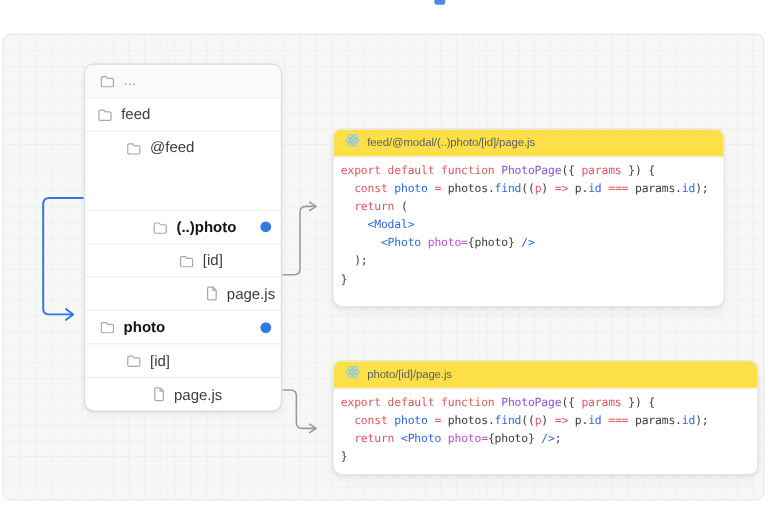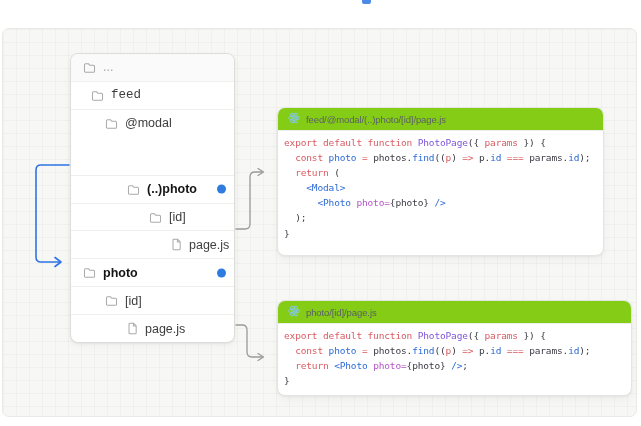--- a/index.html
+++ b/index.html
@@ -46,21 +46,21 @@
   .panel{
     position:absolute;box-sizing:border-box;background:#fff;
     border:1px solid #e4e4e1;border-radius:8px;
     box-shadow:0 1px 2px rgba(0,0,0,.05),0 4px 10px rgba(0,0,0,.04);
     overflow:hidden;
   }
   .panel-1{left:277px;top:107px;width:327px;height:149px;}
   .panel-2{left:277px;top:300px;width:355px;height:96px;}
   .panel-header{
     height:22px;display:flex;align-items:center;gap:6px;
-    padding:0 10px;border-bottom:1px solid #ededeb;background:#84cc16;
+    padding:0 10px;border-bottom:1px solid #ededeb;background:#fde047;
   }
   .panel-title{font-size:9.5px;color:#5a5f66;letter-spacing:-0.1px;}
   .panel-body{padding:4px 6px 0 6px;}
   .code-line{
     font-family:"DejaVu Sans Mono","Liberation Mono",monospace;
     font-size:9.5px;line-height:15.1px;letter-spacing:-0.15px;
     white-space:pre;color:var(--c-pl,#3b3b44);
   }
   .tok-kw{color:var(--c-kw,#da5a62);}
   .tok-fn{color:var(--c-fn,#8157d9);}
@@ -80,35 +80,35 @@
 
 <div class="tree" id="tree">
     <div class="tree-row muted" style="padding-left: 12px;">
       <span class="ticon">
   <svg viewBox="0 0 14 12" width="13" height="11" aria-hidden="true">
     <path d="M1.5 3.2 v6.8 a1.3 1.3 0 0 0 1.3 1.3 h8.4 a1.3 1.3 0 0 0 1.3 -1.3 V4.9 a1.3 1.3 0 0 0 -1.3 -1.3 H7.2 L6 2 H2.8 A1.3 1.3 0 0 0 1.5 3.2 Z" fill="none" stroke="#a9a9a9" stroke-width="1.1" stroke-linejoin="round"></path>
   </svg>
 </span>
       <span>...</span>
     </div>
-    <div class="tree-row" style="padding-left: 20px; font-family: Liberation Mono, monospace;">
+    <div class="tree-row" style="padding-left: 10px;">
       <span class="ticon">
   <svg viewBox="0 0 14 12" width="13" height="11" aria-hidden="true">
     <path d="M1.5 3.2 v6.8 a1.3 1.3 0 0 0 1.3 1.3 h8.4 a1.3 1.3 0 0 0 1.3 -1.3 V4.9 a1.3 1.3 0 0 0 -1.3 -1.3 H7.2 L6 2 H2.8 A1.3 1.3 0 0 0 1.5 3.2 Z" fill="none" stroke="#a9a9a9" stroke-width="1.1" stroke-linejoin="round"></path>
   </svg>
 </span>
       <span>feed</span>
     </div>
     <div class="tree-row" style="padding-left: 34px;">
       <span class="ticon">
   <svg viewBox="0 0 14 12" width="13" height="11" aria-hidden="true">
     <path d="M1.5 3.2 v6.8 a1.3 1.3 0 0 0 1.3 1.3 h8.4 a1.3 1.3 0 0 0 1.3 -1.3 V4.9 a1.3 1.3 0 0 0 -1.3 -1.3 H7.2 L6 2 H2.8 A1.3 1.3 0 0 0 1.5 3.2 Z" fill="none" stroke="#a9a9a9" stroke-width="1.1" stroke-linejoin="round"></path>
   </svg>
 </span>
-      <span>@modal</span>
+      <span>@feed</span>
     </div>
     <div class="tree-row bold" style="padding-left: 56px; margin-top: 38px;">
       <span class="ticon">
   <svg viewBox="0 0 14 12" width="13" height="11" aria-hidden="true">
     <path d="M1.5 3.2 v6.8 a1.3 1.3 0 0 0 1.3 1.3 h8.4 a1.3 1.3 0 0 0 1.3 -1.3 V4.9 a1.3 1.3 0 0 0 -1.3 -1.3 H7.2 L6 2 H2.8 A1.3 1.3 0 0 0 1.5 3.2 Z" fill="none" stroke="#a9a9a9" stroke-width="1.1" stroke-linejoin="round"></path>
   </svg>
 </span>
       <span>(..)photo</span>
       <span class="dot"></span>
     </div>

